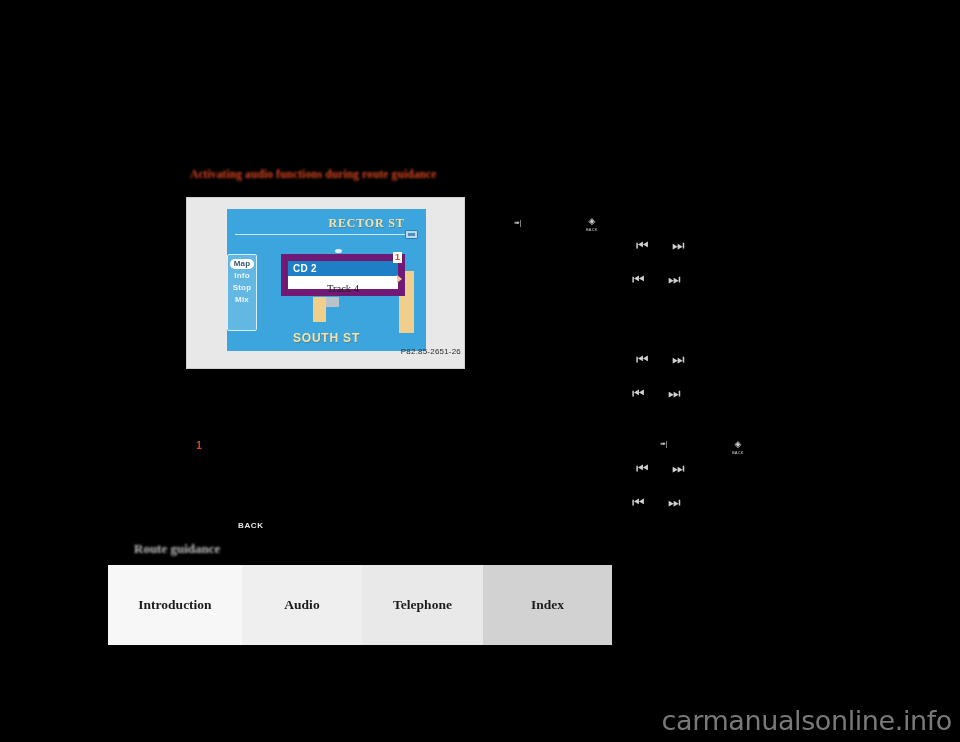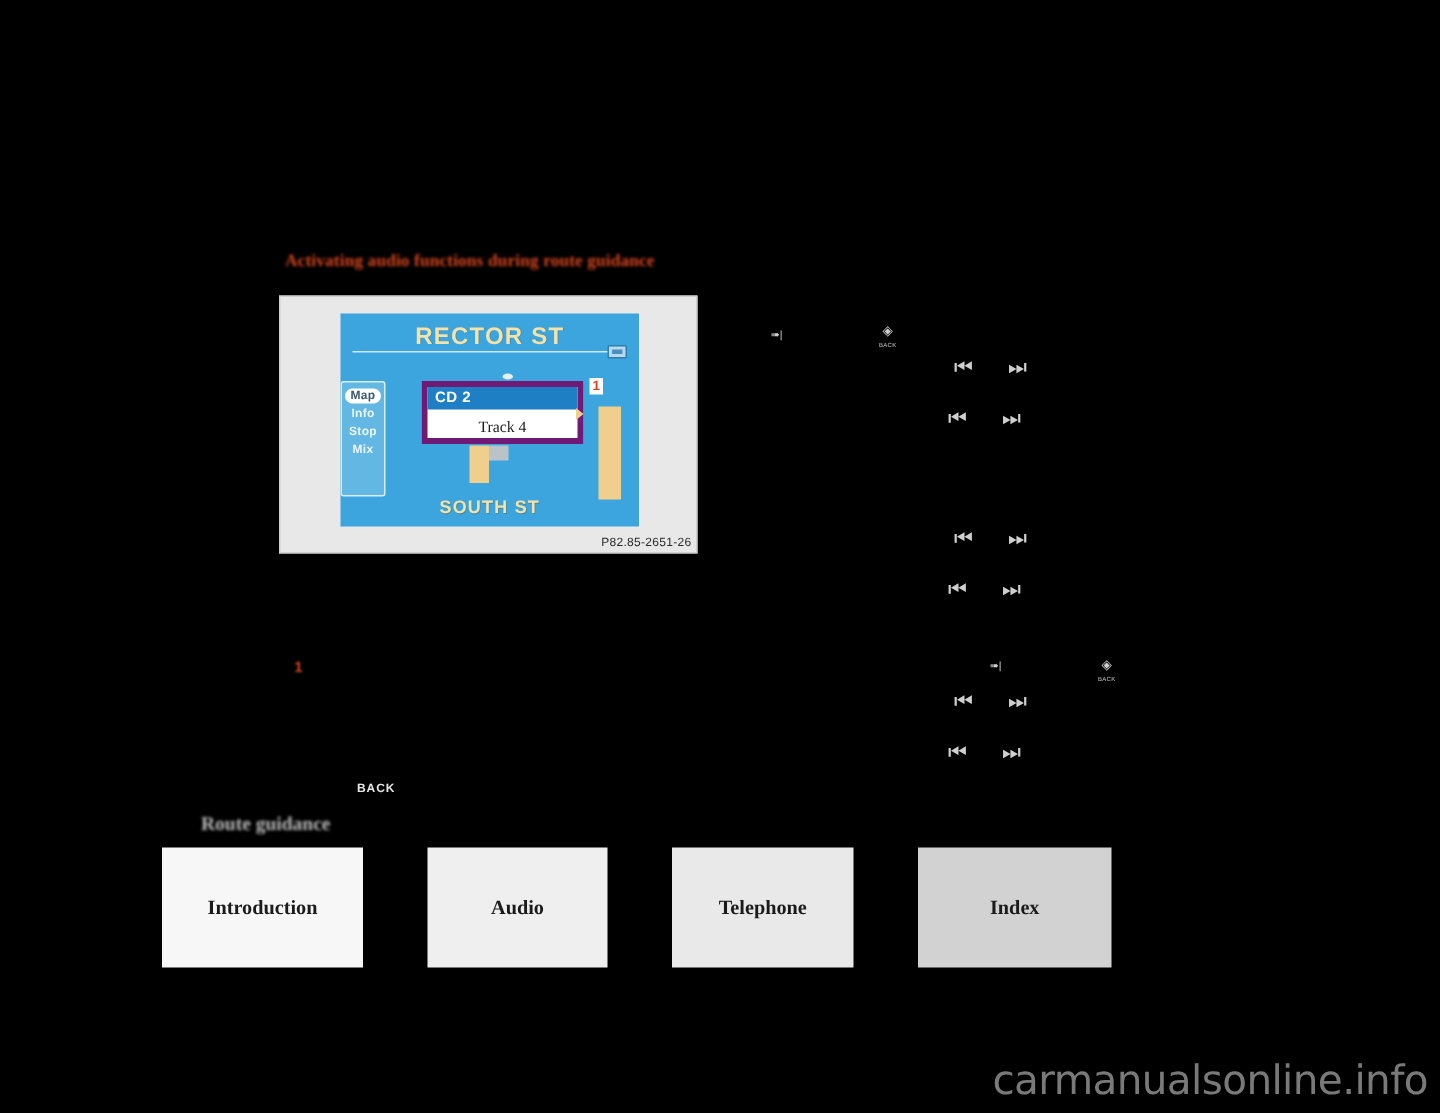--- a/index.html
+++ b/index.html
@@ -50,26 +50,27 @@
     height: 142px;
     background: #3da5dd;
     overflow: hidden;
   }
   .street-top {
     position: absolute;
     top: 7px;
     left: 0;
     width: 100%;
     text-align: center;
-    font-family: Liberation Sans, sans-serif;
-    font-size: 16px;
+    font-family: Liberation Serif, serif;
+    font-size: 12px;
     font-weight: bold;
     color: #f2e3ae;
     letter-spacing: 0.8px;
     text-shadow: 0.5px 0.5px 0 rgba(90,90,60,0.45);
+    padding-left: 40px;
   }
   .street-bottom {
     position: absolute;
     bottom: 6px;
     left: 0;
     width: 100%;
     text-align: center;
     font-family: "Liberation Sans", sans-serif;
     font-size: 12px;
     font-weight: bold;
@@ -148,24 +149,24 @@
     color: #3a5a6b;
     border-radius: 6px;
     margin-left: 2px;
     margin-right: 2px;
   }
 
   .popup {
     position: absolute;
     left: 54px;
     top: 45px;
-    width: 108px;
+    width: 124px;
     height: 42px;
     background: #ffffff;
-    border: 4px solid #701a75;
+    border: 7px solid #701a75;
     box-sizing: border-box;
   }
   .popup-title {
     height: 15px;
     background: #1e7fc4;
     color: #ffffff;
     font-family: "Liberation Sans", sans-serif;
     font-size: 10px;
     font-weight: bold;
     line-height: 15px;
@@ -208,21 +209,21 @@
     color: #d9451f;
     font-family: "Liberation Sans", sans-serif;
     font-size: 9px;
     font-weight: bold;
     line-height: 11px;
     text-align: center;
   }
   .fig-caption {
     position: absolute;
     right: 3px;
-    bottom: 2px;
+    bottom: 12px;
     font-family: "Liberation Sans", sans-serif;
     font-size: 8px;
     color: #2b2b2b;
     letter-spacing: 0.2px;
   }
 
   
   .body-callout {
     position: absolute;
     left: 194px;
@@ -299,21 +300,20 @@
   }
 
   
   .tabbar {
     position: absolute;
     left: 108px;
     top: 565px;
     width: 745px;
     height: 80px;
     display: flex;
-    gap: 43px;
   }
   .tab {
     display: flex;
     align-items: center;
     justify-content: center;
     text-align: center;
     font-family: "Liberation Serif", serif;
     font-size: 13.5px;
     font-weight: bold;
     color: #1b1b1b;

